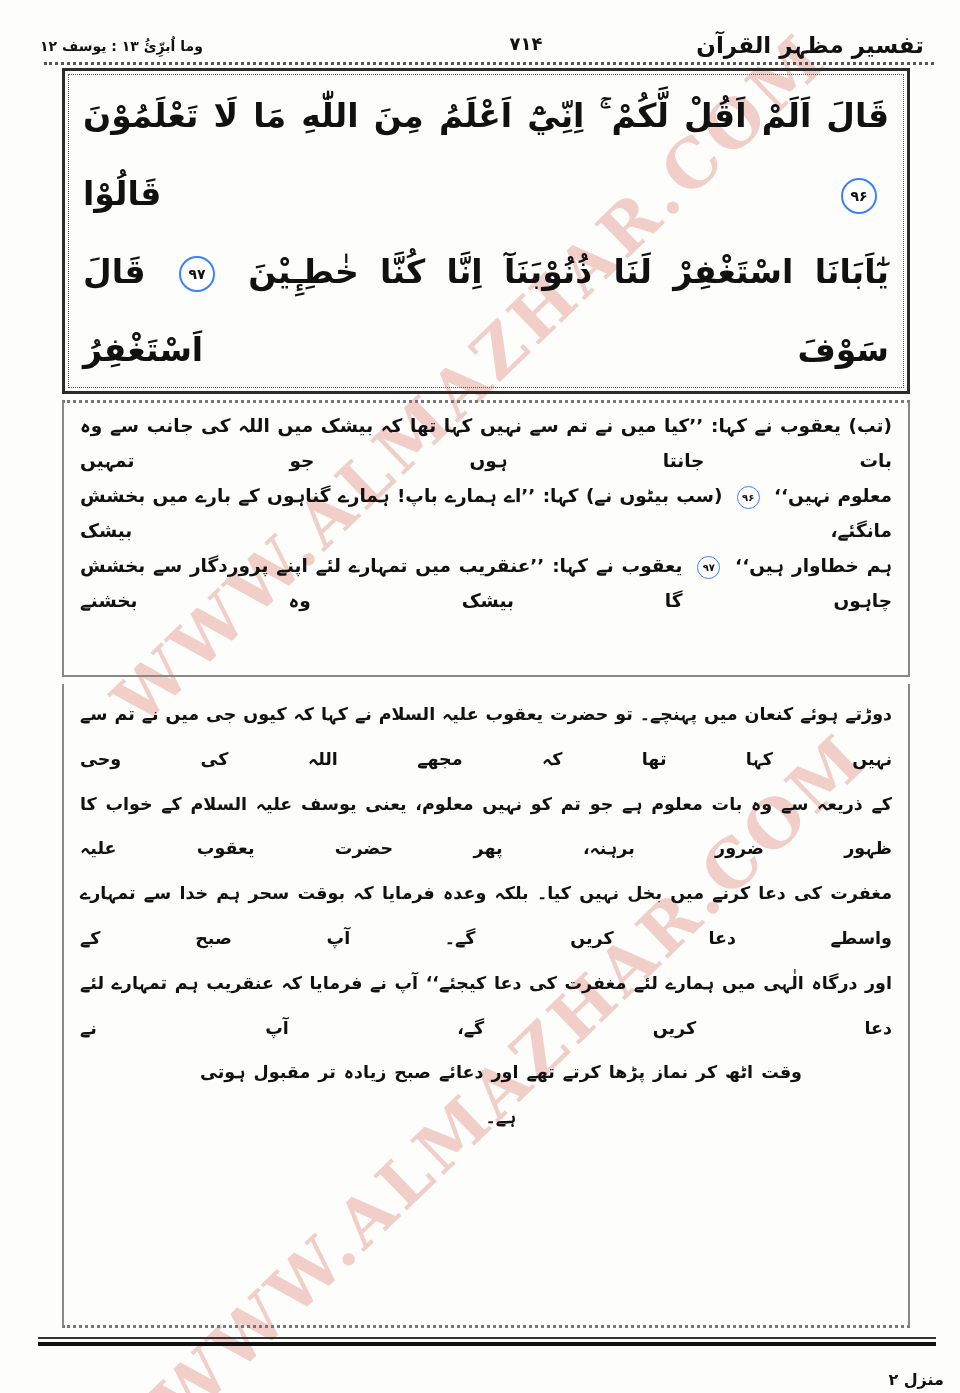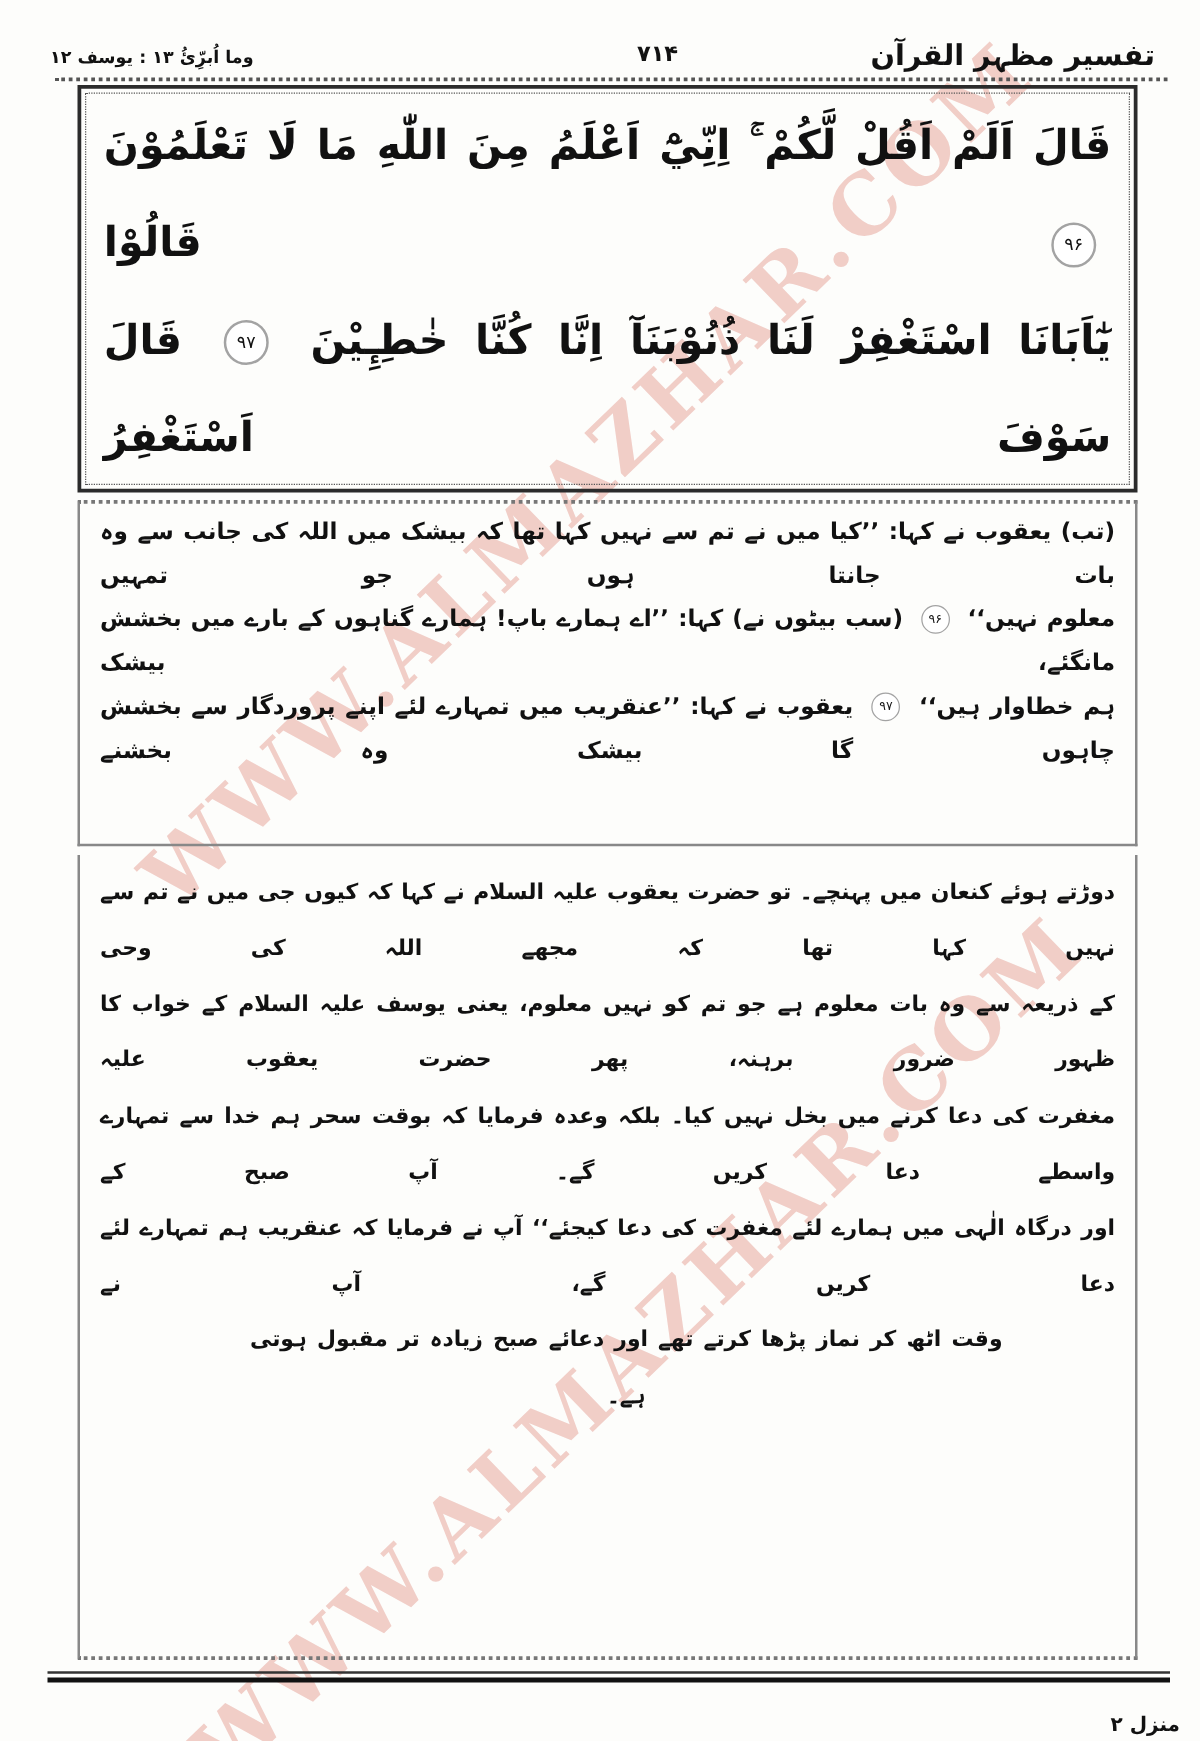--- a/index.html
+++ b/index.html
@@ -22,22 +22,22 @@
   .h-right{position:absolute;right:0;bottom:0;direction:rtl;font-size:23px;font-weight:bold;}
 
   .top-rule{position:absolute;left:44px;right:26px;top:62px;border-top:3px dotted #555;}
 
   
   .quran-box{position:absolute;left:62px;right:50px;top:68px;height:326px;border:3px solid #2b2b2b;padding:3px;box-sizing:border-box;background:transparent;}
   .quran-inner{width:100%;height:100%;box-sizing:border-box;border:1px dotted #555;padding:2px 14px;direction:rtl;overflow:hidden;}
   .qline{font-size:33px;font-weight:bold;line-height:78px;text-align:justify;text-align-last:justify;white-space:nowrap0;}
   .qline .verse{width:32px;height:32px;font-size:14px;border-width:2px;margin:0 12px;}
 
-  .verse{display:inline-flex;align-items:center;justify-content:center;border:2px solid #a3a3a3;
-         border-radius:50%;font-weight:normal;vertical-align:middle;background:#fff;}
+  .verse{display:inline-flex;align-items:center;justify-content:center;border:2px solid #3b82f6;
+         border-radius:50%;font-weight:bold;vertical-align:middle;background:#fff;}
 
   
   .trans-box{position:absolute;left:62px;right:50px;top:400px;height:277px;box-sizing:border-box;
              border:2px solid #888;border-top:3px dotted #777;padding:5px 16px;direction:rtl;overflow:hidden;}
   .tline{font-size:18.5px;font-weight:bold;line-height:35px;text-align:justify;text-align-last:justify;}
   .tline .verse{width:21px;height:21px;font-size:10px;border-width:1.5px;margin:0 7px;}
 
   
   .comm-box{position:absolute;left:62px;right:50px;top:684px;height:644px;box-sizing:border-box;
             border:2px solid #888;border-top:none;border-bottom:3px dotted #777;padding:8px 16px;direction:rtl;overflow:hidden;}

